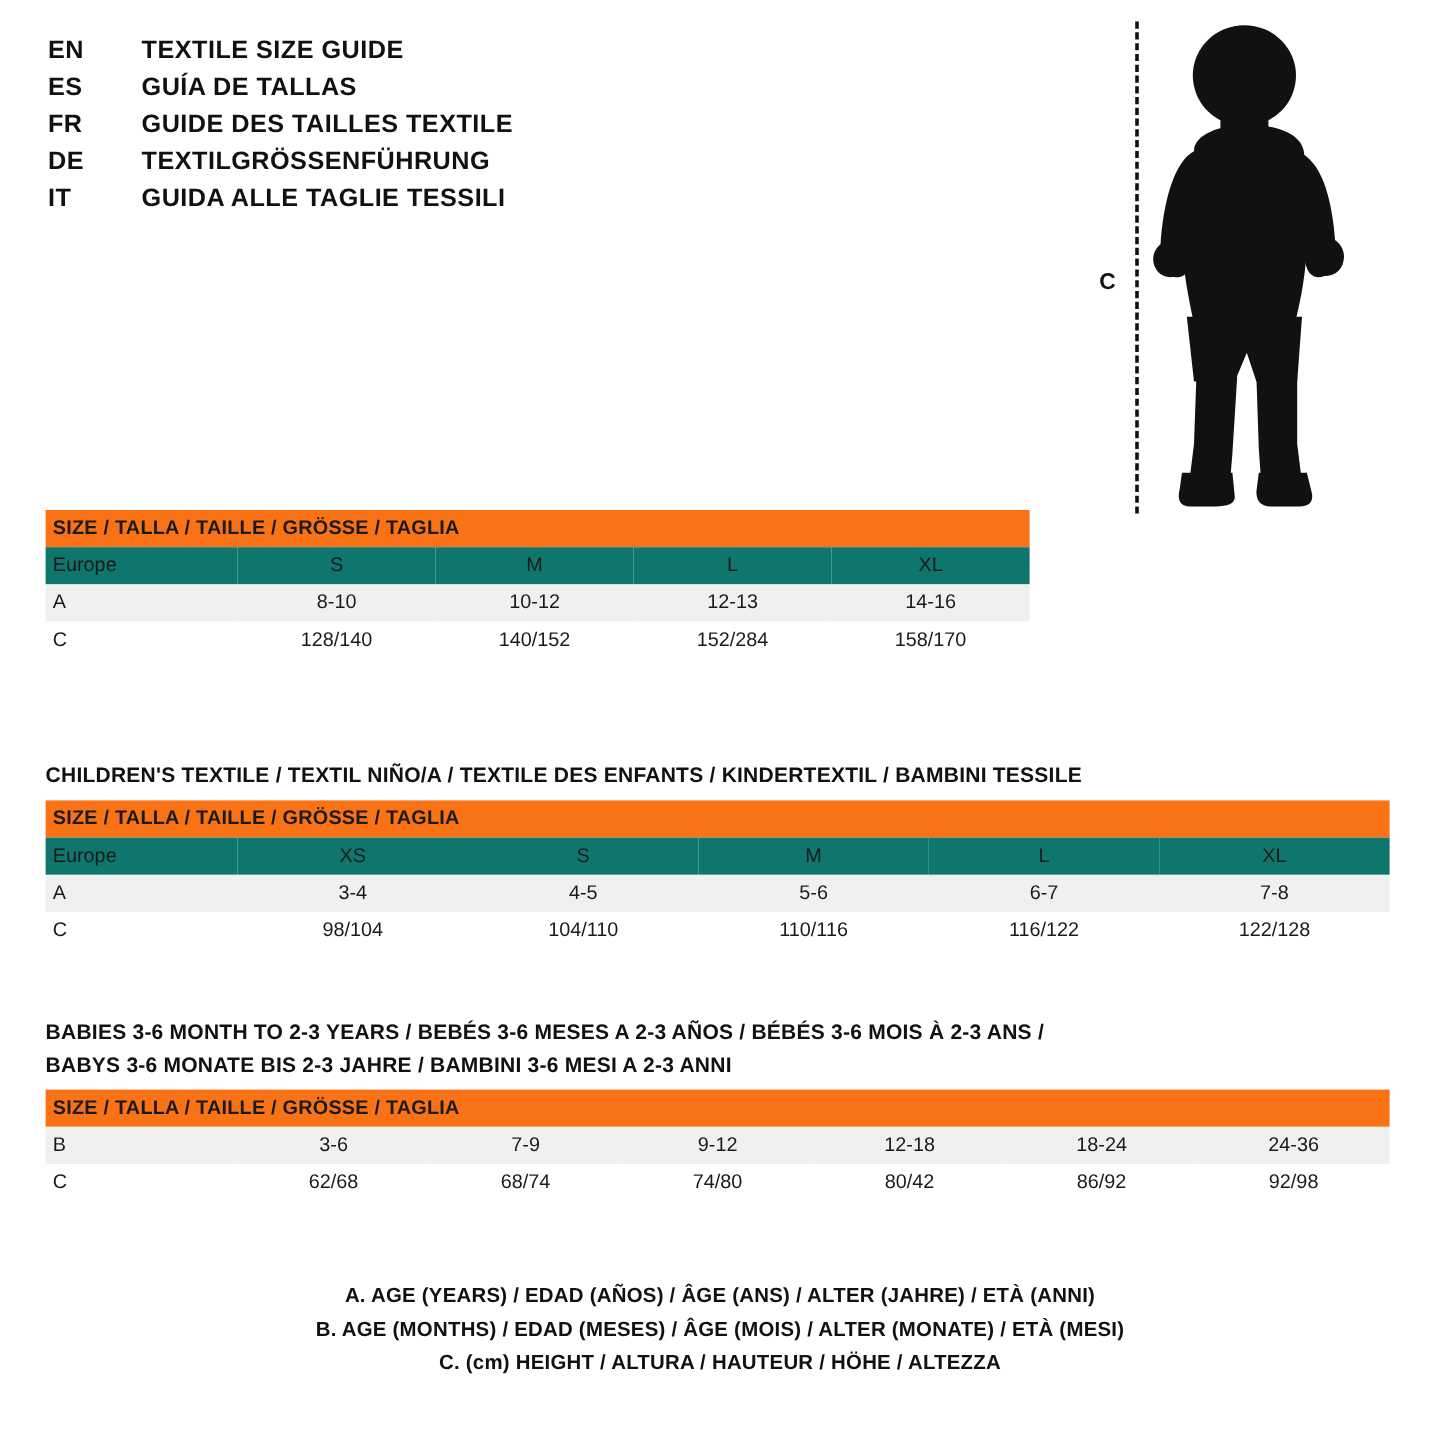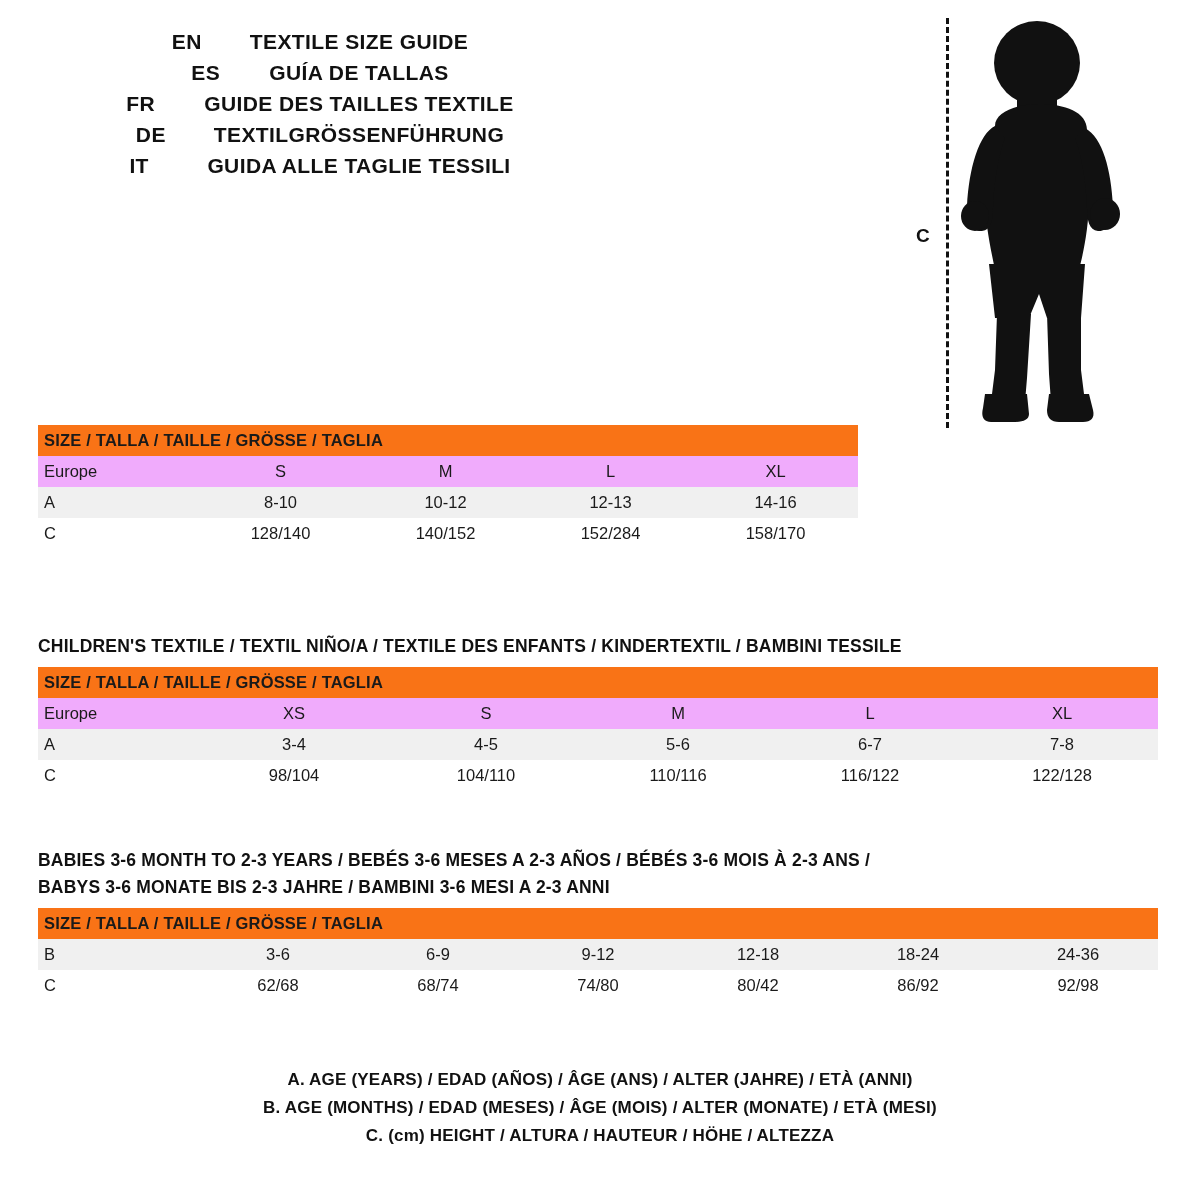--- a/index.html
+++ b/index.html
@@ -20,21 +20,20 @@
   .header {
     position: absolute;
     left: 40px;
     top: 30px;
     width: 560px;
   }
   .lang-row {
     display: flex;
     align-items: baseline;
     height: 31px;
-    justify-content: center;
   }
   .lang-code {
     width: 78px;
     font-size: 21px;
     font-weight: 700;
     letter-spacing: 0.4px;
     color: #111;
   }
   .lang-title {
     font-size: 21px;
@@ -102,21 +101,21 @@
   }
   .band-row td {
     background: #f97316;
     font-weight: 700;
     font-size: 16.5px;
     letter-spacing: 0.2px;
     height: 29px;
   }
   .row-light td { background: #f0f0f0; }
   .row-white td { background: #ffffff; }
-  .row-head td { background: #f0abfc; }
+  .row-head td { background: #0f766e; }
   .cell-label {
     text-align: left;
     padding-left: 6px !important;
   }
   .cell-val {
     text-align: center;
   }
 
   
   .legend {
@@ -293,21 +292,21 @@
         <col style="width:160px">
         <col style="width:160px">
     </colgroup>
     <tbody>
       <tr class="band-row">
         <td class="cell-label" colspan="7">SIZE / TALLA / TAILLE / GRÖSSE / TAGLIA</td>
       </tr>
       <tr class="row-light">
         <td class="cell-label">B</td>
         <td class="cell-val">3-6</td>
-        <td class="cell-val">6-9</td>
+        <td class="cell-val">7-9</td>
         <td class="cell-val">9-12</td>
         <td class="cell-val">12-18</td>
         <td class="cell-val">18-24</td>
         <td class="cell-val">24-36</td>
       </tr>
       <tr class="row-white">
         <td class="cell-label">C</td>
         <td class="cell-val">62/68</td>
         <td class="cell-val">68/74</td>
         <td class="cell-val">74/80</td>

